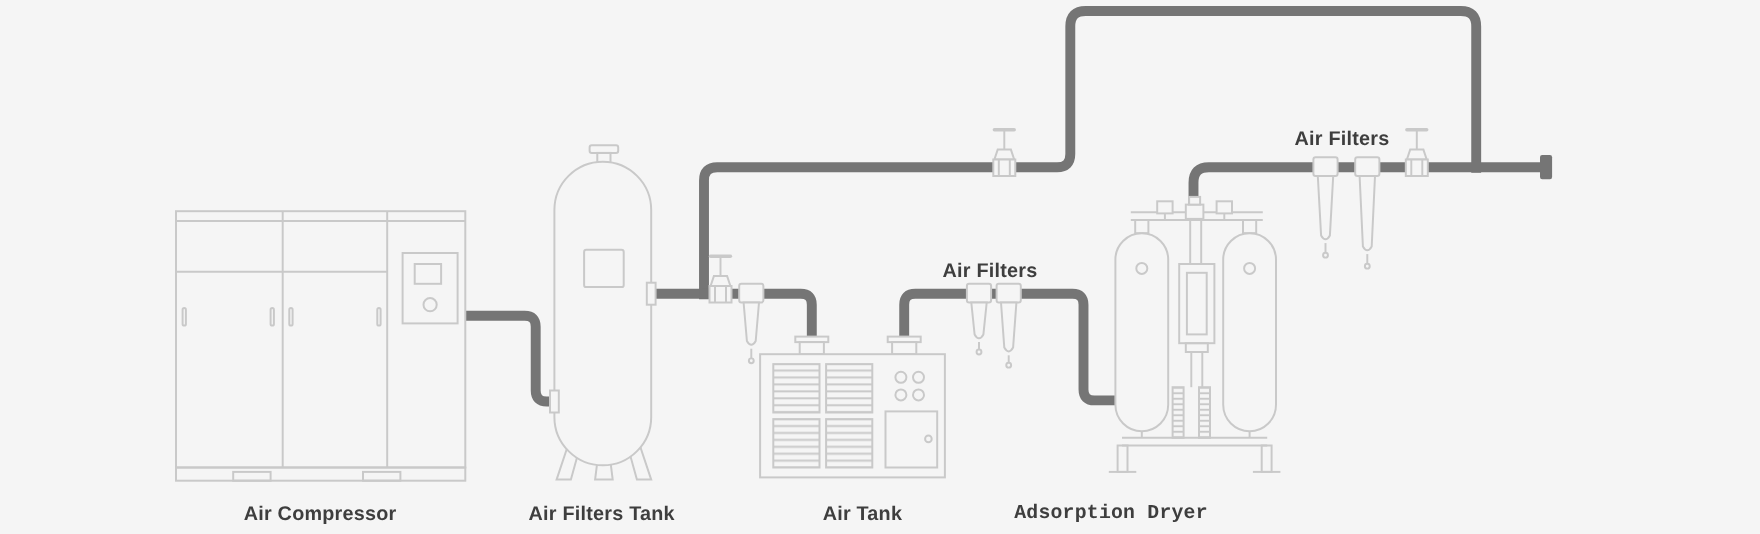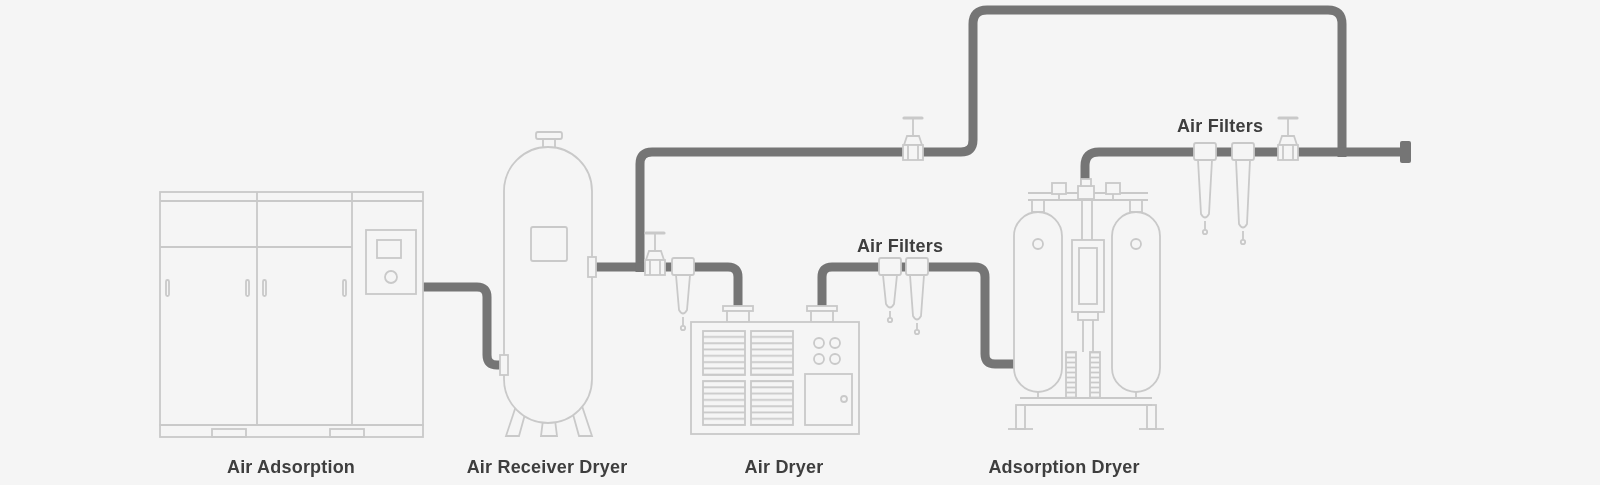--- a/index.html
+++ b/index.html
@@ -186,19 +186,19 @@
       </g>
       <g>
         <rect class="eq-bg" x="1232" y="143" width="22" height="17" rx="2"></rect>
         <path class="eq-bg" d="M1236,160 H1250 L1247,224 Q1243,231 1239,224 Z"></path>
         <line class="eq" x1="1243" y1="231" x2="1243" y2="240"></line>
         <circle class="eq" cx="1243" cy="242" r="2.2"></circle>
       </g>
     </g>
   </svg>
 
-  <div class="label" style="left:291px; top:457px;">Air Adsorption</div>
-  <div class="label" style="left:547px; top:457px;">Air Receiver Dryer</div>
-  <div class="label" style="left:784px; top:457px;">Air Dryer</div>
-  <div class="label" style="left:1064px; top:457px;">Adsorption Dryer</div>
+  <div class="label" style="left:291px; top:457px;">Air Compressor</div>
+  <div class="label" style="left:547px; top:457px;">Air Filters Tank</div>
+  <div class="label" style="left:784px; top:457px;">Air Tank</div>
+  <div class="label" style="left:1010px; top:457px;font-family:Liberation Mono, monospace;">Adsorption Dryer</div>
   <div class="label" style="left:900px; top:236px;">Air Filters</div>
   <div class="label" style="left:1220px; top:116px;">Air Filters</div>
 </div>
 
 </body></html>

